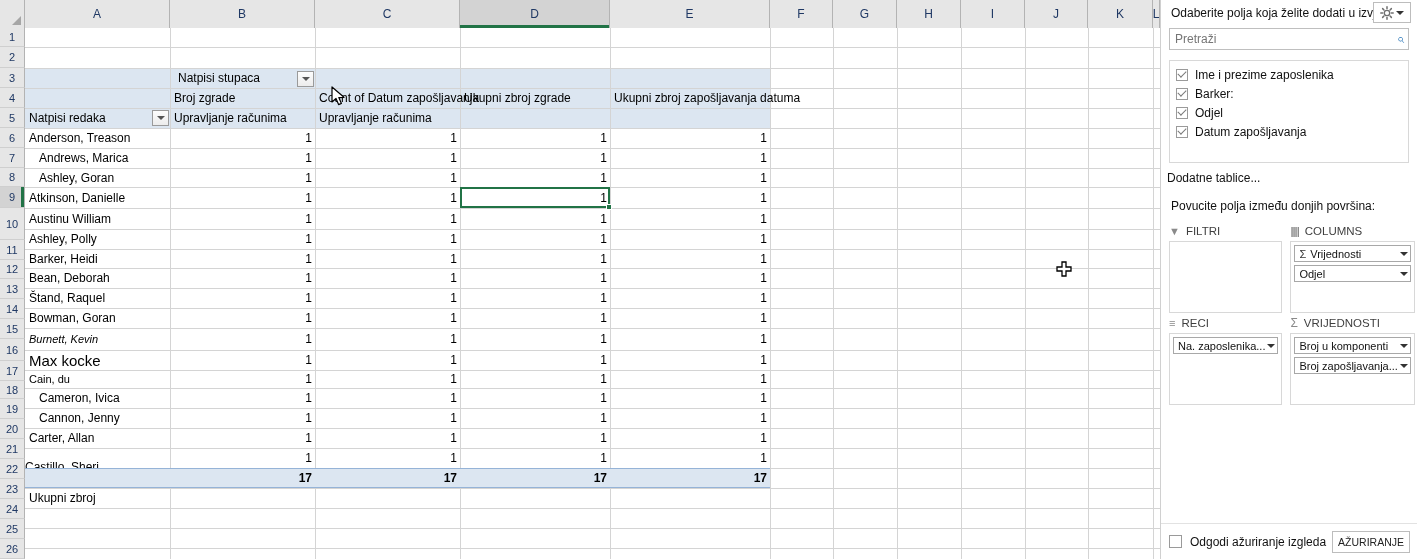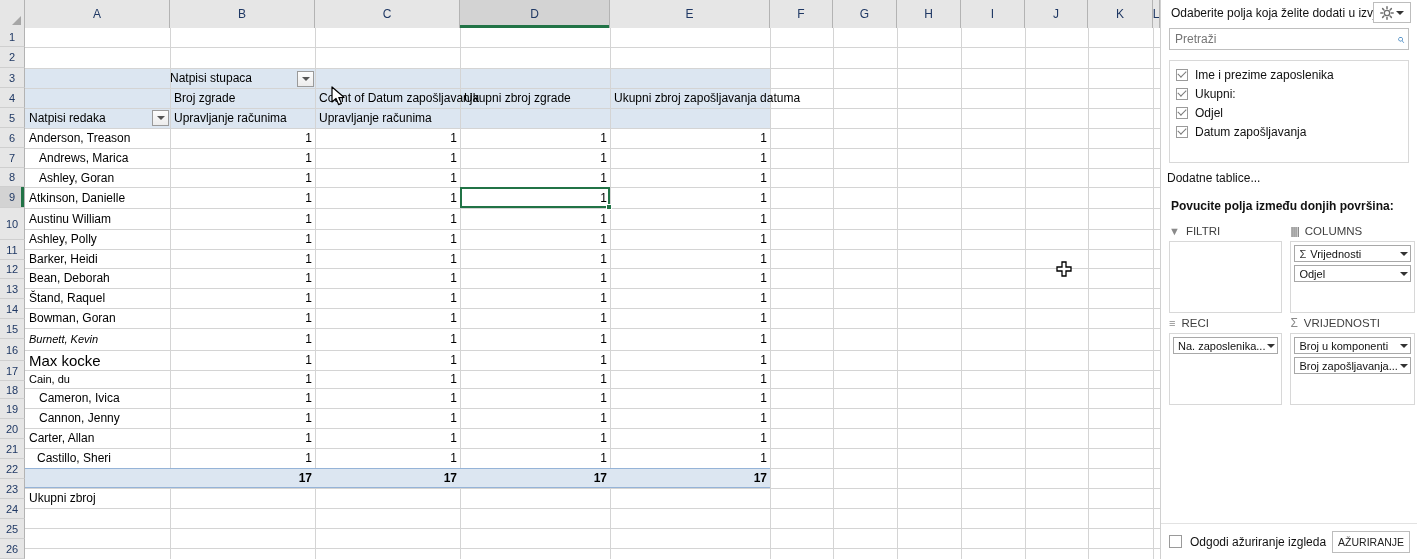--- a/index.html
+++ b/index.html
@@ -247,21 +247,21 @@
   .chk.checked::after {
     content: "";
     width: 7px; height: 4px;
     border-left: 1.6px solid #7a7a7a;
     border-bottom: 1.6px solid #7a7a7a;
     transform: rotate(-45deg) translate(1px,-1px);
   }
   .field-label { font-size: 12px; color: #111; }
   #more-tables { margin-top: 8px; padding-left: 6px; font-size: 12px; color: #111; }
 
-  #areas-label { margin: 14px 0 0 10px; font-size: 12px; color: #111; font-weight: bold; }
+  #areas-label { margin: 14px 0 0 10px; font-size: 12px; color: #111; }
 
   #areas-grid {
     margin: 8px 8px 0 8px;
     display: grid;
     grid-template-columns: 1fr 1fr;
     gap: 0px 8px;
   }
   .area-block { }
   .area-head {
     display: flex; align-items: center; gap: 6px;
@@ -409,21 +409,21 @@
         <div class="hline" style="top: 342px; width: 1135px;"></div>
         <div class="hline" style="top: 360px; width: 1135px;"></div>
         <div class="hline" style="top: 380px; width: 1135px;"></div>
         <div class="hline" style="top: 400px; width: 1135px;"></div>
         <div class="hline" style="top: 420px; width: 1135px;"></div>
         <div class="hline" style="top: 440px; width: 1135px;"></div>
         <div class="hline" style="top: 460px; width: 1135px;"></div>
         <div class="hline" style="top: 480px; width: 1135px;"></div>
         <div class="hline" style="top: 500px; width: 1135px;"></div>
         <div class="hline" style="top: 520px; width: 1135px;"></div>
-        <div class="cell left" style="left: 145px; top: 40px; width: 145px; height: 20px; padding-left: 0;">Natpisi stupaca</div>
+        <div class="cell left" style="left: 145px; top: 40px; width: 145px; height: 20px; padding-left: 8px;">Natpisi stupaca</div>
         <div class="filter-btn" style="left: 272px; top: 43px;">
           <div class="caret"></div>
         </div>
         <div class="cell left" style="left: 145px; top: 60px; width: 145px; height: 20px; padding-left: 4px;">Broj zgrade</div>
         <div class="cell left" style="left: 290px; top: 60px; width: 145px; height: 20px; padding-left: 4px;">Count of Datum zapošljavanja</div>
         <div class="cell left" style="left: 435px; top: 60px; width: 150px; height: 20px; padding-left: 4px;">Ukupni zbroj zgrade</div>
         <div class="cell left" style="left: 585px; top: 60px; width: 160px; height: 20px; padding-left: 4px;">Ukupni zbroj zapošljavanja datuma</div>
         <div class="cell left" style="left: 0px; top: 80px; width: 145px; height: 20px; padding-left: 4px;">Natpisi redaka</div>
         <div class="filter-btn" style="left: 127px; top: 82px;">
           <div class="caret"></div>
@@ -503,21 +503,21 @@
         <div class="cell left" style="left: 0px; top: 380px; width: 145px; height: 20px; font-size: 12px; padding-left: 14px;">Cannon, Jenny</div>
         <div class="cell right" style="left: 145px; top: 380px; width: 145px; height: 20px;">1</div>
         <div class="cell right" style="left: 290px; top: 380px; width: 145px; height: 20px;">1</div>
         <div class="cell right" style="left: 435px; top: 380px; width: 150px; height: 20px;">1</div>
         <div class="cell right" style="left: 585px; top: 380px; width: 160px; height: 20px;">1</div>
         <div class="cell left" style="left: 0px; top: 400px; width: 145px; height: 20px; font-size: 12px; padding-left: 4px;">Carter, Allan</div>
         <div class="cell right" style="left: 145px; top: 400px; width: 145px; height: 20px;">1</div>
         <div class="cell right" style="left: 290px; top: 400px; width: 145px; height: 20px;">1</div>
         <div class="cell right" style="left: 435px; top: 400px; width: 150px; height: 20px;">1</div>
         <div class="cell right" style="left: 585px; top: 400px; width: 160px; height: 20px;">1</div>
-        <div class="cell left" style="left: 0px; top: 420px; width: 145px; height: 20px; font-size: 12px; padding-left: 12px;">Castillo, Sheri</div>
+        <div class="cell left" style="left: 0px; top: 420px; width: 145px; height: 38px; font-size: 12px; padding-left: 0;">Castillo, Sheri</div>
         <div class="cell right" style="left: 145px; top: 420px; width: 145px; height: 20px;">1</div>
         <div class="cell right" style="left: 290px; top: 420px; width: 145px; height: 20px;">1</div>
         <div class="cell right" style="left: 435px; top: 420px; width: 150px; height: 20px;">1</div>
         <div class="cell right" style="left: 585px; top: 420px; width: 160px; height: 20px;">1</div>
         <div class="pivot-total-band" style="left: 0px; top: 440px; width: 745px; height: 20px;"></div>
         <div class="cell left" style="left: 0px; top: 440px; width: 145px; height: 20px; padding-left: 4px; margin-top: 20px;">Ukupni zbroj</div>
         <div class="cell right" style="left: 145px; top: 440px; width: 145px; height: 20px; font-weight: bold;">17</div>
         <div class="cell right" style="left: 290px; top: 440px; width: 145px; height: 20px; font-weight: bold;">17</div>
         <div class="cell right" style="left: 435px; top: 440px; width: 150px; height: 20px; font-weight: bold;">17</div>
         <div class="cell right" style="left: 585px; top: 440px; width: 160px; height: 20px; font-weight: bold;">17</div>
@@ -562,21 +562,21 @@
       <span id="search-icon">⌕</span>
     </div>
 
     <div id="field-list">
         <div class="field-item">
           <div class="chk checked"></div>
           <span class="field-label">Ime i prezime zaposlenika</span>
         </div>
         <div class="field-item">
           <div class="chk checked"></div>
-          <span class="field-label">Ukupni:</span>
+          <span class="field-label">Barker:</span>
         </div>
         <div class="field-item">
           <div class="chk checked"></div>
           <span class="field-label">Odjel</span>
         </div>
         <div class="field-item">
           <div class="chk checked"></div>
           <span class="field-label">Datum zapošljavanja</span>
         </div>
       </div>

